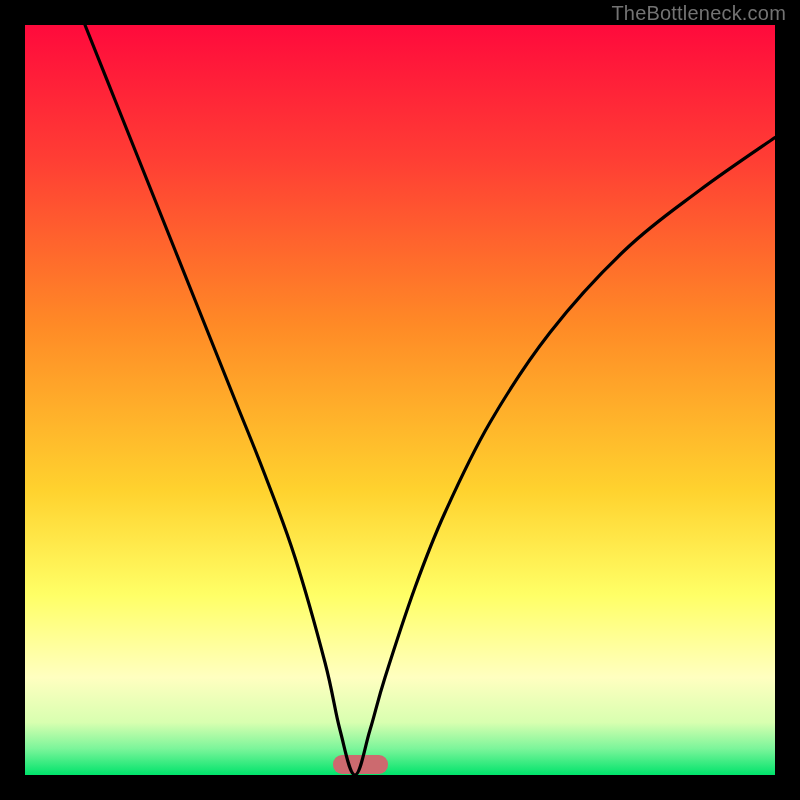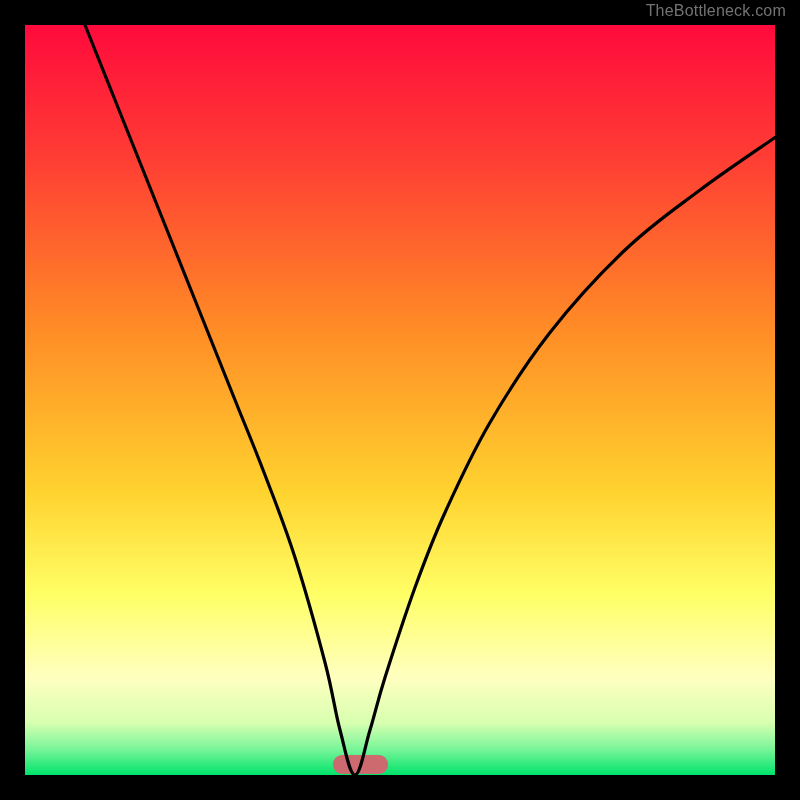--- a/index.html
+++ b/index.html
@@ -17,21 +17,21 @@
     width: 800px;
     height: 800px;
     background: #000;
   }
   .watermark {
     position: absolute;
     top: 2px;
     right: 14px;
     color: #737373;
     font-family: Arial, Helvetica, sans-serif;
-    font-size: 16px;
+    font-size: 20px;
     letter-spacing: 0.2px;
   }
   svg {
     position: absolute;
     left: 0;
     top: 0;
   }
 </style>
 </head>
 <body>

